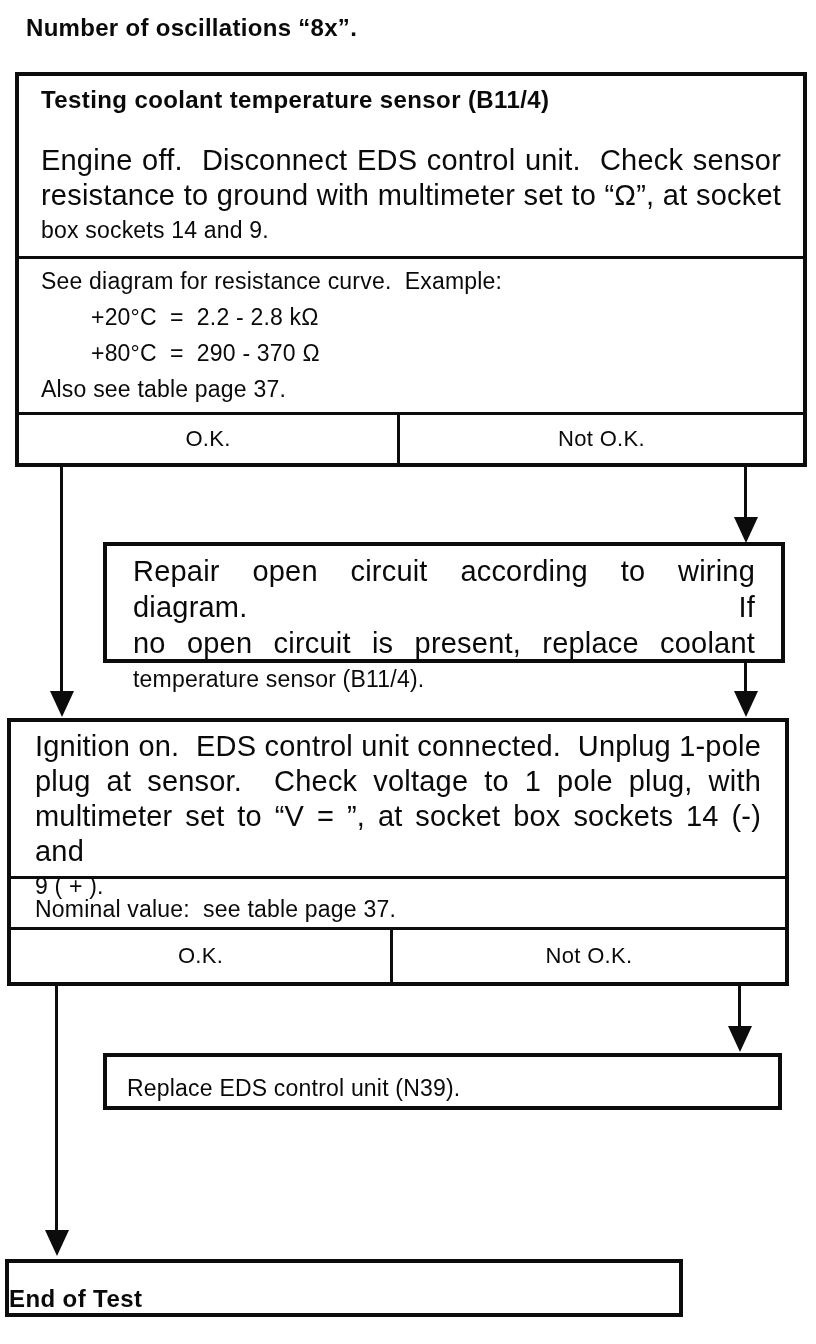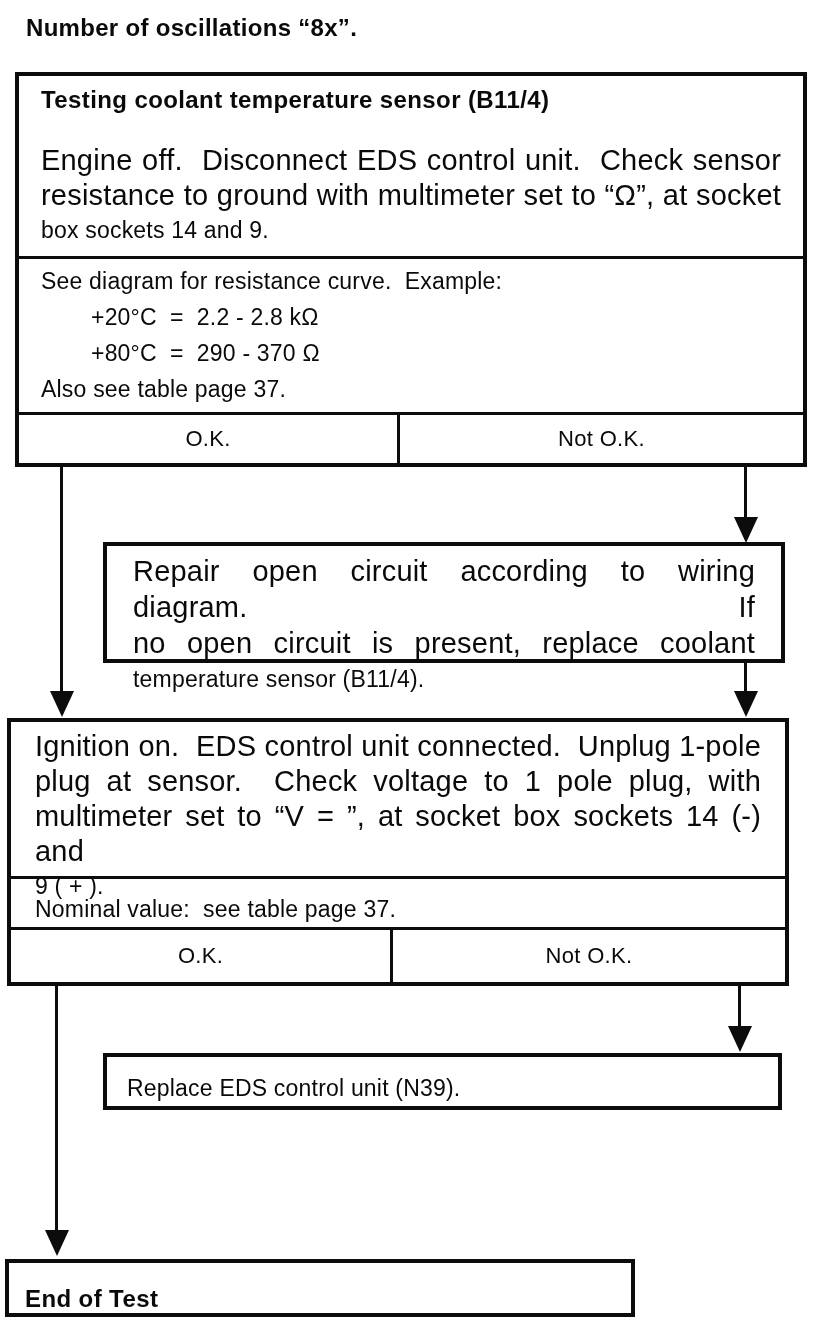--- a/index.html
+++ b/index.html
@@ -106,17 +106,17 @@
   <div class="vline" style="left:55px;top:983px;height:248px;"></div>
   <div class="ahead" style="left:45px;top:1230px;"></div>
 
   <div class="vline" style="left:738px;top:983px;height:44px;"></div>
   <div class="ahead" style="left:728px;top:1026px;"></div>
 
   <div class="box single-line-box" style="left:103px;top:1053px;width:679px;height:57px;padding-left:20px;">
     <span class="ll">Replace EDS control unit (N39).</span>
   </div>
 
-  <div class="box single-line-box" style="left:5px;top:1259px;width:630px;height:58px;padding-left:16px;">
+  <div class="box single-line-box" style="left:5px;top:1259px;width:678px;height:58px;padding-left:0;">
     <span class="heading">End of Test</span>
   </div>
 
 </div>
 
 </body></html>

